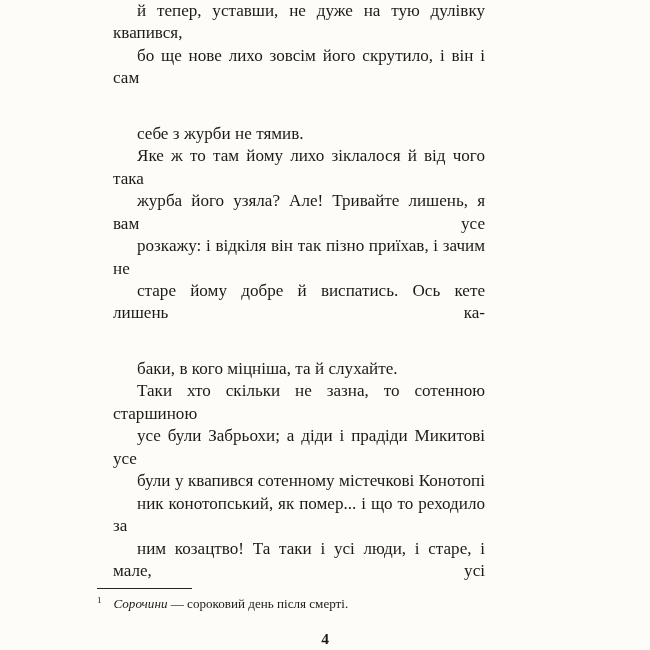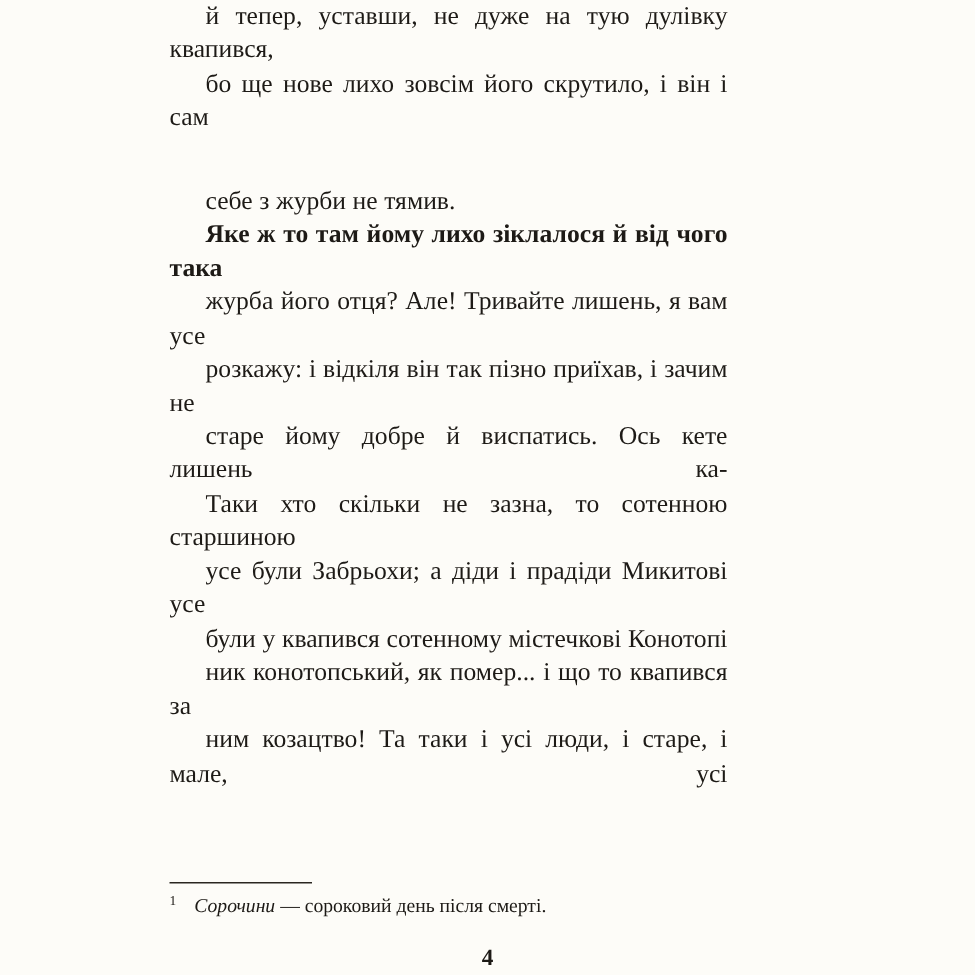--- a/index.html
+++ b/index.html
@@ -49,26 +49,25 @@
     font-size: 17.1px;
     line-height: 22.45px;
     white-space: pre-wrap;
   }
   .line.last {
     text-align-last: left;
     margin-top: 33px;
   }
   .line.indent {
     text-indent: 24px;
-    font-weight: bold;
   }
 
   .footnote-area {
     position: absolute;
-    left: 113px;
+    left: 97px;
     top: 588px;
     width: 372px;
   }
   .footnote-rule {
     width: 95px;
     height: 1px;
     background: #2a2620;
     margin: 0 0 7px 0;
   }
   .footnote {
@@ -106,30 +105,31 @@
   <div class="text-block">
 
     <div class="para">
       <span class="line">й тепер, уставши, не дуже на тую дулівку квапився,</span>
       <span class="line">бо ще нове лихо зовсім його скрутило, і він і сам</span>
       <span class="line last">себе з журби не тямив.</span>
     </div>
 
     <div class="para">
       <span class="line indent">Яке ж то там йому лихо зіклалося й від чого така</span>
-      <span class="line">журба його отця? Але! Тривайте лишень, я вам усе</span>
+      <span class="line">журба його узяла? Але! Тривайте лишень, я вам усе</span>
       <span class="line">розкажу: і відкіля він так пізно приїхав, і зачим не</span>
       <span class="line">старе йому добре й виспатись. Ось кете лишень ка-</span>
+      <span class="line last">баки, в кого міцніша, та й слухайте.</span>
     </div>
 
     <div class="para">
       <span class="line">Таки хто скільки не зазна, то сотенною старшиною</span>
       <span class="line">усе були Забрьохи; а діди і прадіди Микитові усе</span>
       <span class="line">були у квапився сотенному містечкові Конотопі</span>
-      <span class="line">ник конотопський, як помер... і що то квапився за</span>
+      <span class="line">ник конотопський, як помер... і що то реходило за</span>
       <span class="line">ним козацтво! Та таки і усі люди, і старе, і мале, усі</span>
 
     </div>
 
   </div>
 
   <div class="footnote-area">
     <div class="footnote-rule"></div>
     <p class="footnote"><span class="fn-num">1</span><span class="fn-term">Сорочини</span> <span>— сороковий день після смерті.</span></p>
   </div>

